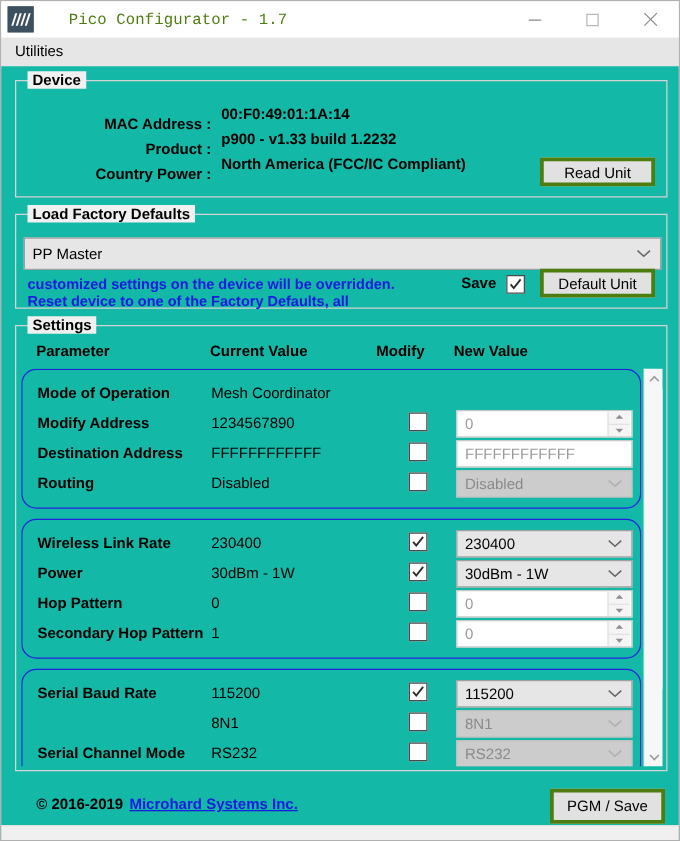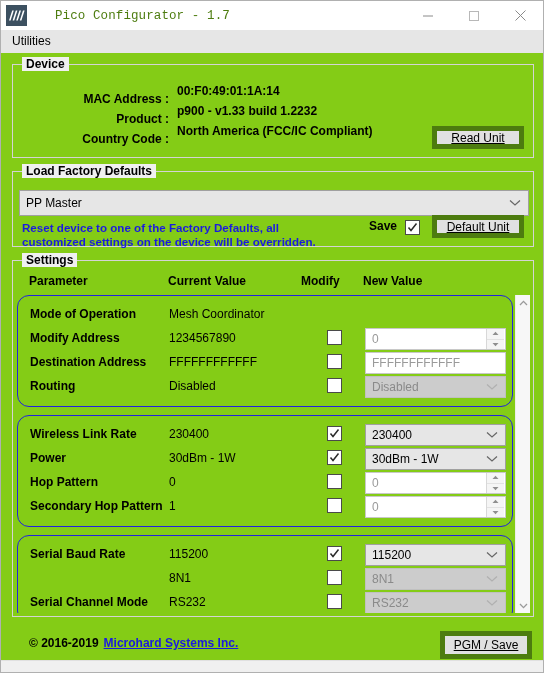--- a/index.html
+++ b/index.html
@@ -84,21 +84,21 @@
     padding: 0 8px 0 11px;
     font-size: 12px;
     color: #000;
     line-height: 23px;
   }
 
   
   .content {
     flex: 1 1 auto;
     position: relative;
-    background: #84cc16;
+    background: #14b8a6;
     padding: 0;
   }
 
   
   .groupbox {
     position: absolute;
     border: 1px solid #d4d4d4;
     box-sizing: border-box;
   }
   .groupbox > .gb-title {
@@ -140,33 +140,32 @@
   }
   .dev-value {
     font-weight: bold;
     font-size: 12px;
     white-space: nowrap;
   }
 
   
   .btn {
     background: #e1e1e1;
-    border: 5px solid #4d7c0f;
+    border: 3px solid #4d7c0f;
     font-family: "Liberation Sans", sans-serif;
     font-size: 12px;
     color: #000;
     text-align: center;
     box-sizing: border-box;
     line-height: 1;
     display: flex;
     align-items: center;
     justify-content: center;
     cursor: default;
     white-space: nowrap;
-    text-decoration: underline;
   }
   #read-unit-btn   { position: absolute; right: 9px; bottom: 8px; width: 92px; height: 23px; }
   #default-unit-btn{ position: absolute; right: 9px; bottom: 8px; width: 92px; height: 23px; }
   #pgm-save-btn    { position: absolute; right: 11px; bottom: 13px; width: 92px; height: 28px; }
 
   
   .combo {
     box-sizing: border-box;
     background: #e6e6e6;
     border: 1px solid #a0a0a0;
@@ -442,42 +441,42 @@
       <div class="device-rows">
         <div class="dev-row">
           <div class="dev-label">MAC Address :</div>
           <div class="dev-value">00:F0:49:01:1A:14</div>
         </div>
         <div class="dev-row">
           <div class="dev-label">Product :</div>
           <div class="dev-value">p900 - v1.33 build 1.2232</div>
         </div>
         <div class="dev-row">
-          <div class="dev-label">Country Code :</div>
+          <div class="dev-label">Country Power :</div>
           <div class="dev-value">North America (FCC/IC Compliant)</div>
         </div>
       </div>
       <div class="btn" id="read-unit-btn">Read Unit</div>
     </div>
 
     <div class="groupbox" id="group-defaults">
       <div class="gb-title">Load Factory Defaults</div>
 
       <div class="combo" id="defaults-combo">
         <span>PP Master</span>
         <span class="chev">
           <svg width="12" height="8" viewBox="0 0 12 8">
               <path d="M1 1.5 L6 6 L11 1.5" fill="none" stroke="#666" stroke-width="1.2"></path>
             </svg>
         </span>
       </div>
 
       <div class="warn-text">
+        <div>customized settings on the device will be overridden.</div>
         <div>Reset device to one of the Factory Defaults, all</div>
-        <div>customized settings on the device will be overridden.</div>
       </div>
 
       <div class="save-label">Save</div>
       <div class="cb" id="save-checkbox">
         <svg width="11" height="11" viewBox="0 0 11 11">
             <path d="M1.5 5.5 L4 8.5 L9.5 1.5" fill="none" stroke="#2b2b2b" stroke-width="1.5"></path>
           </svg>
       </div>
       <div class="btn" id="default-unit-btn">Default Unit</div>
     </div>

